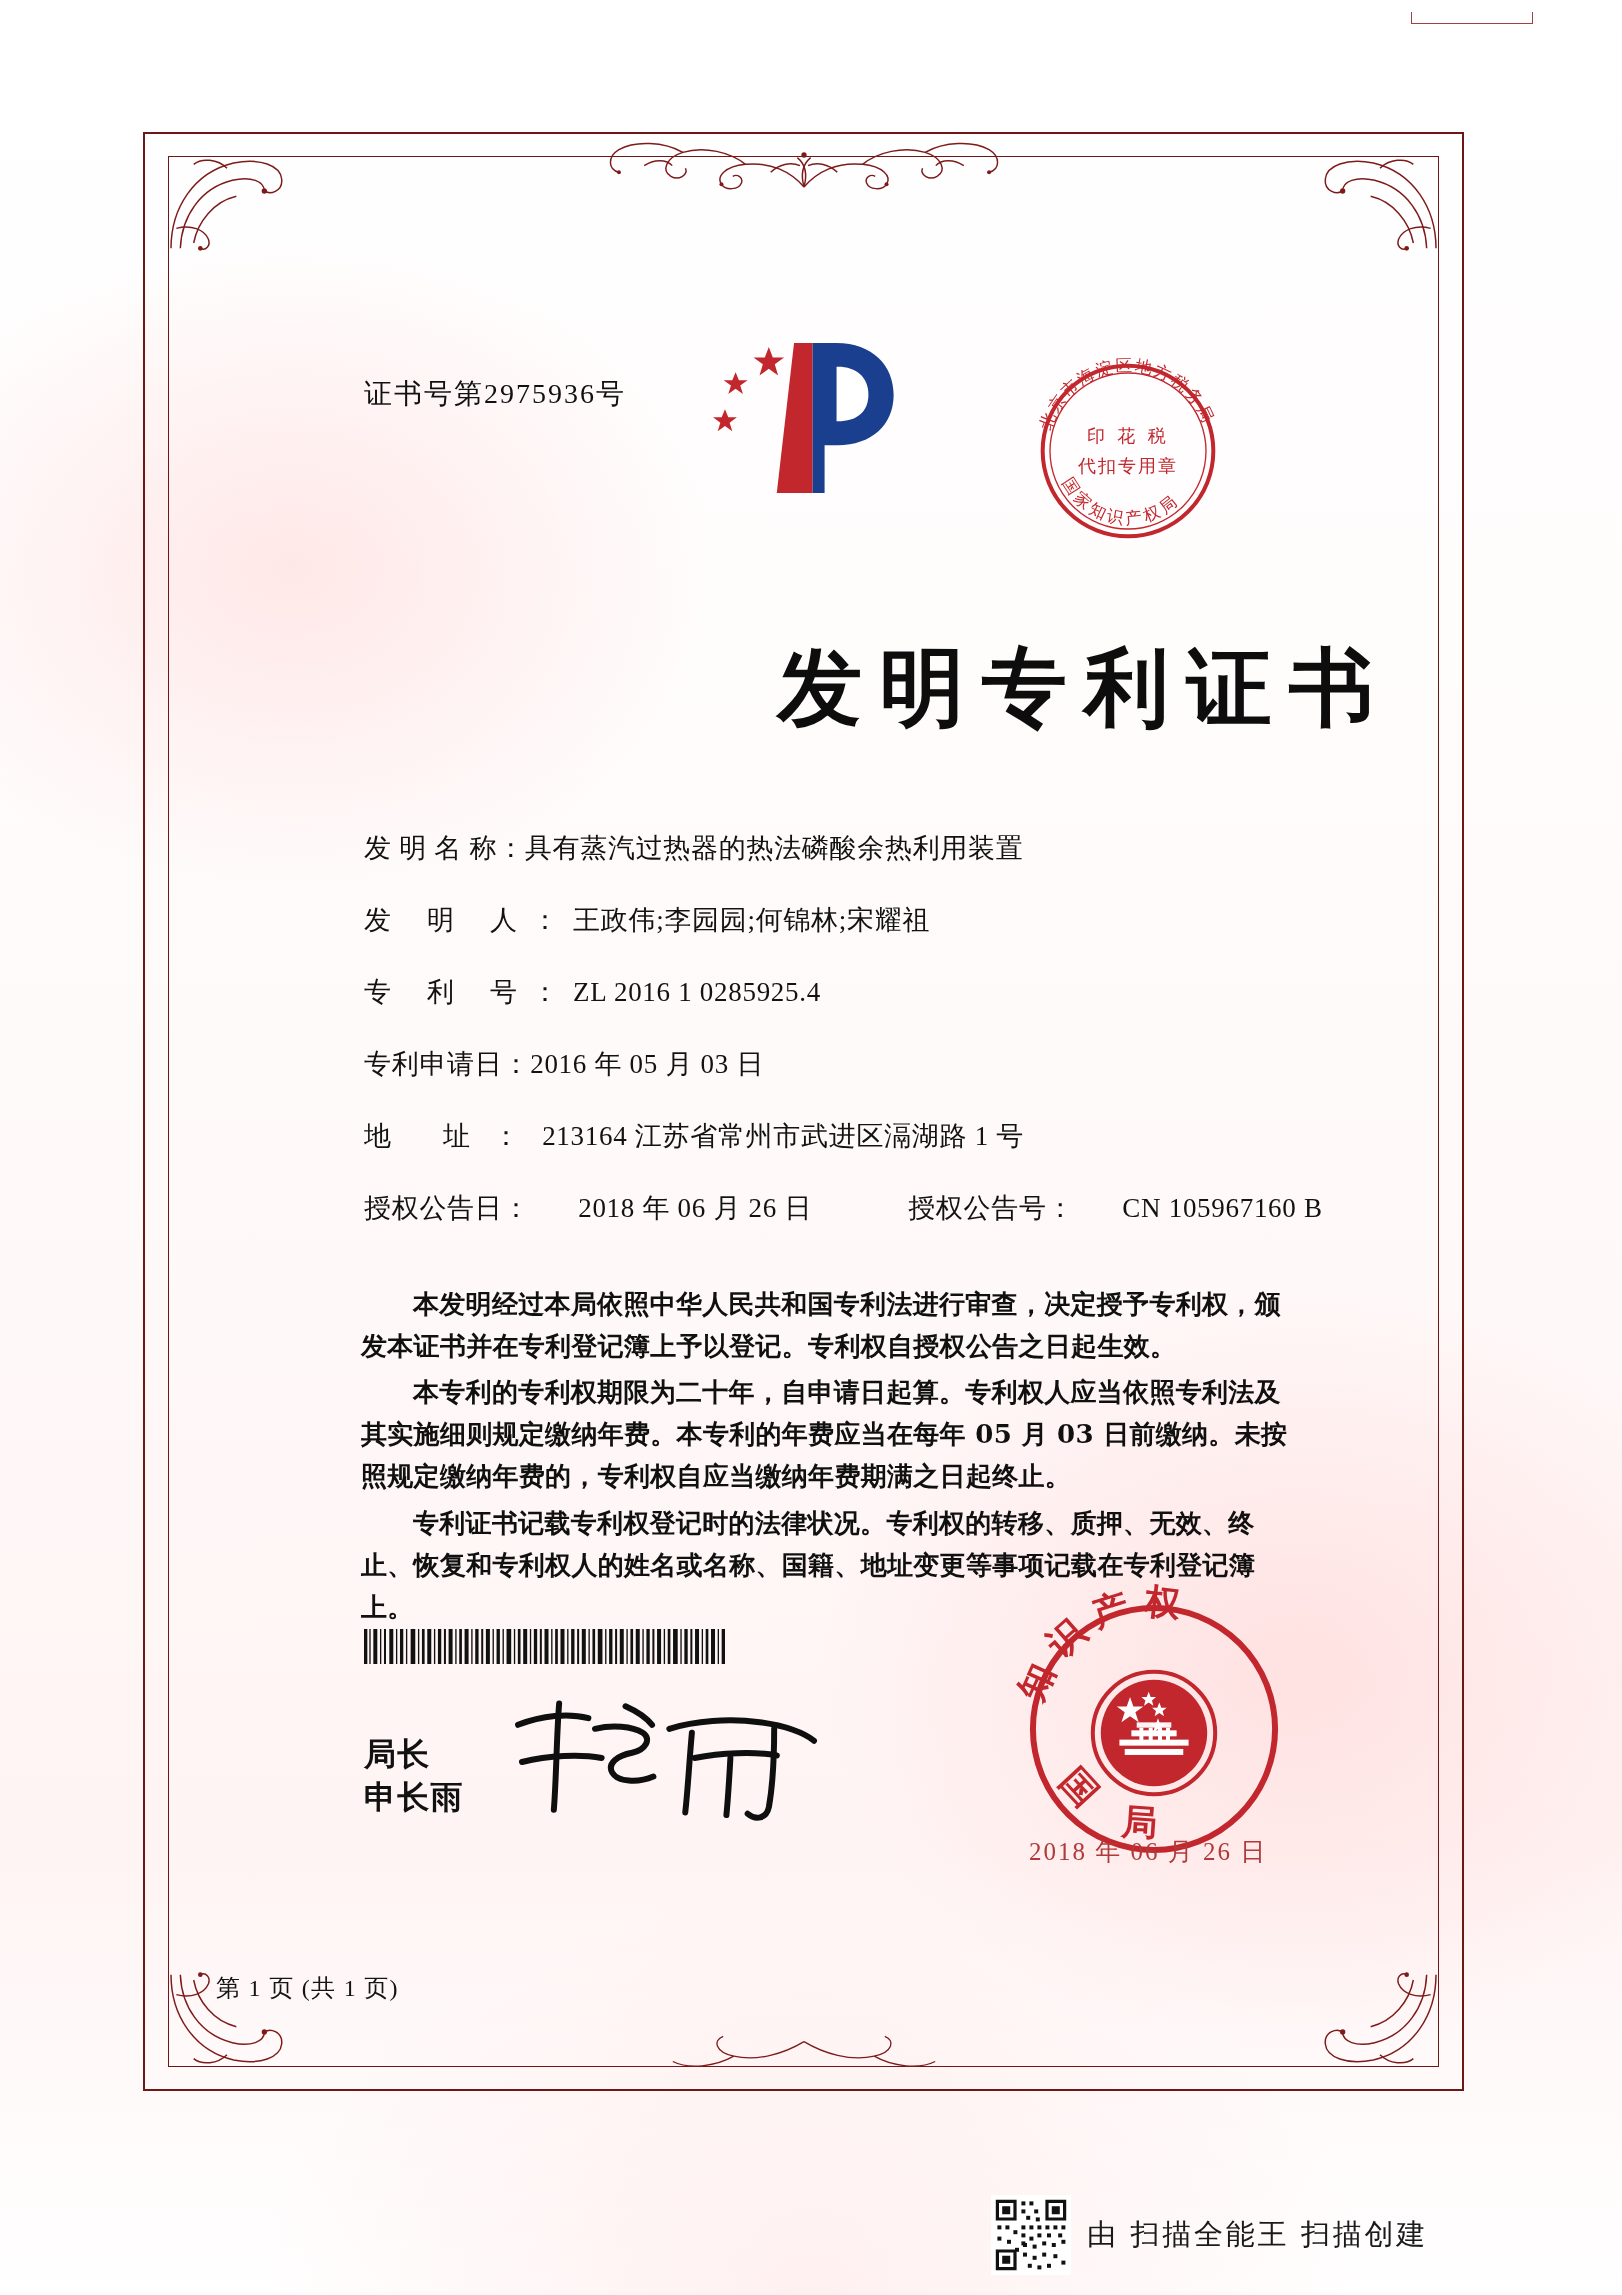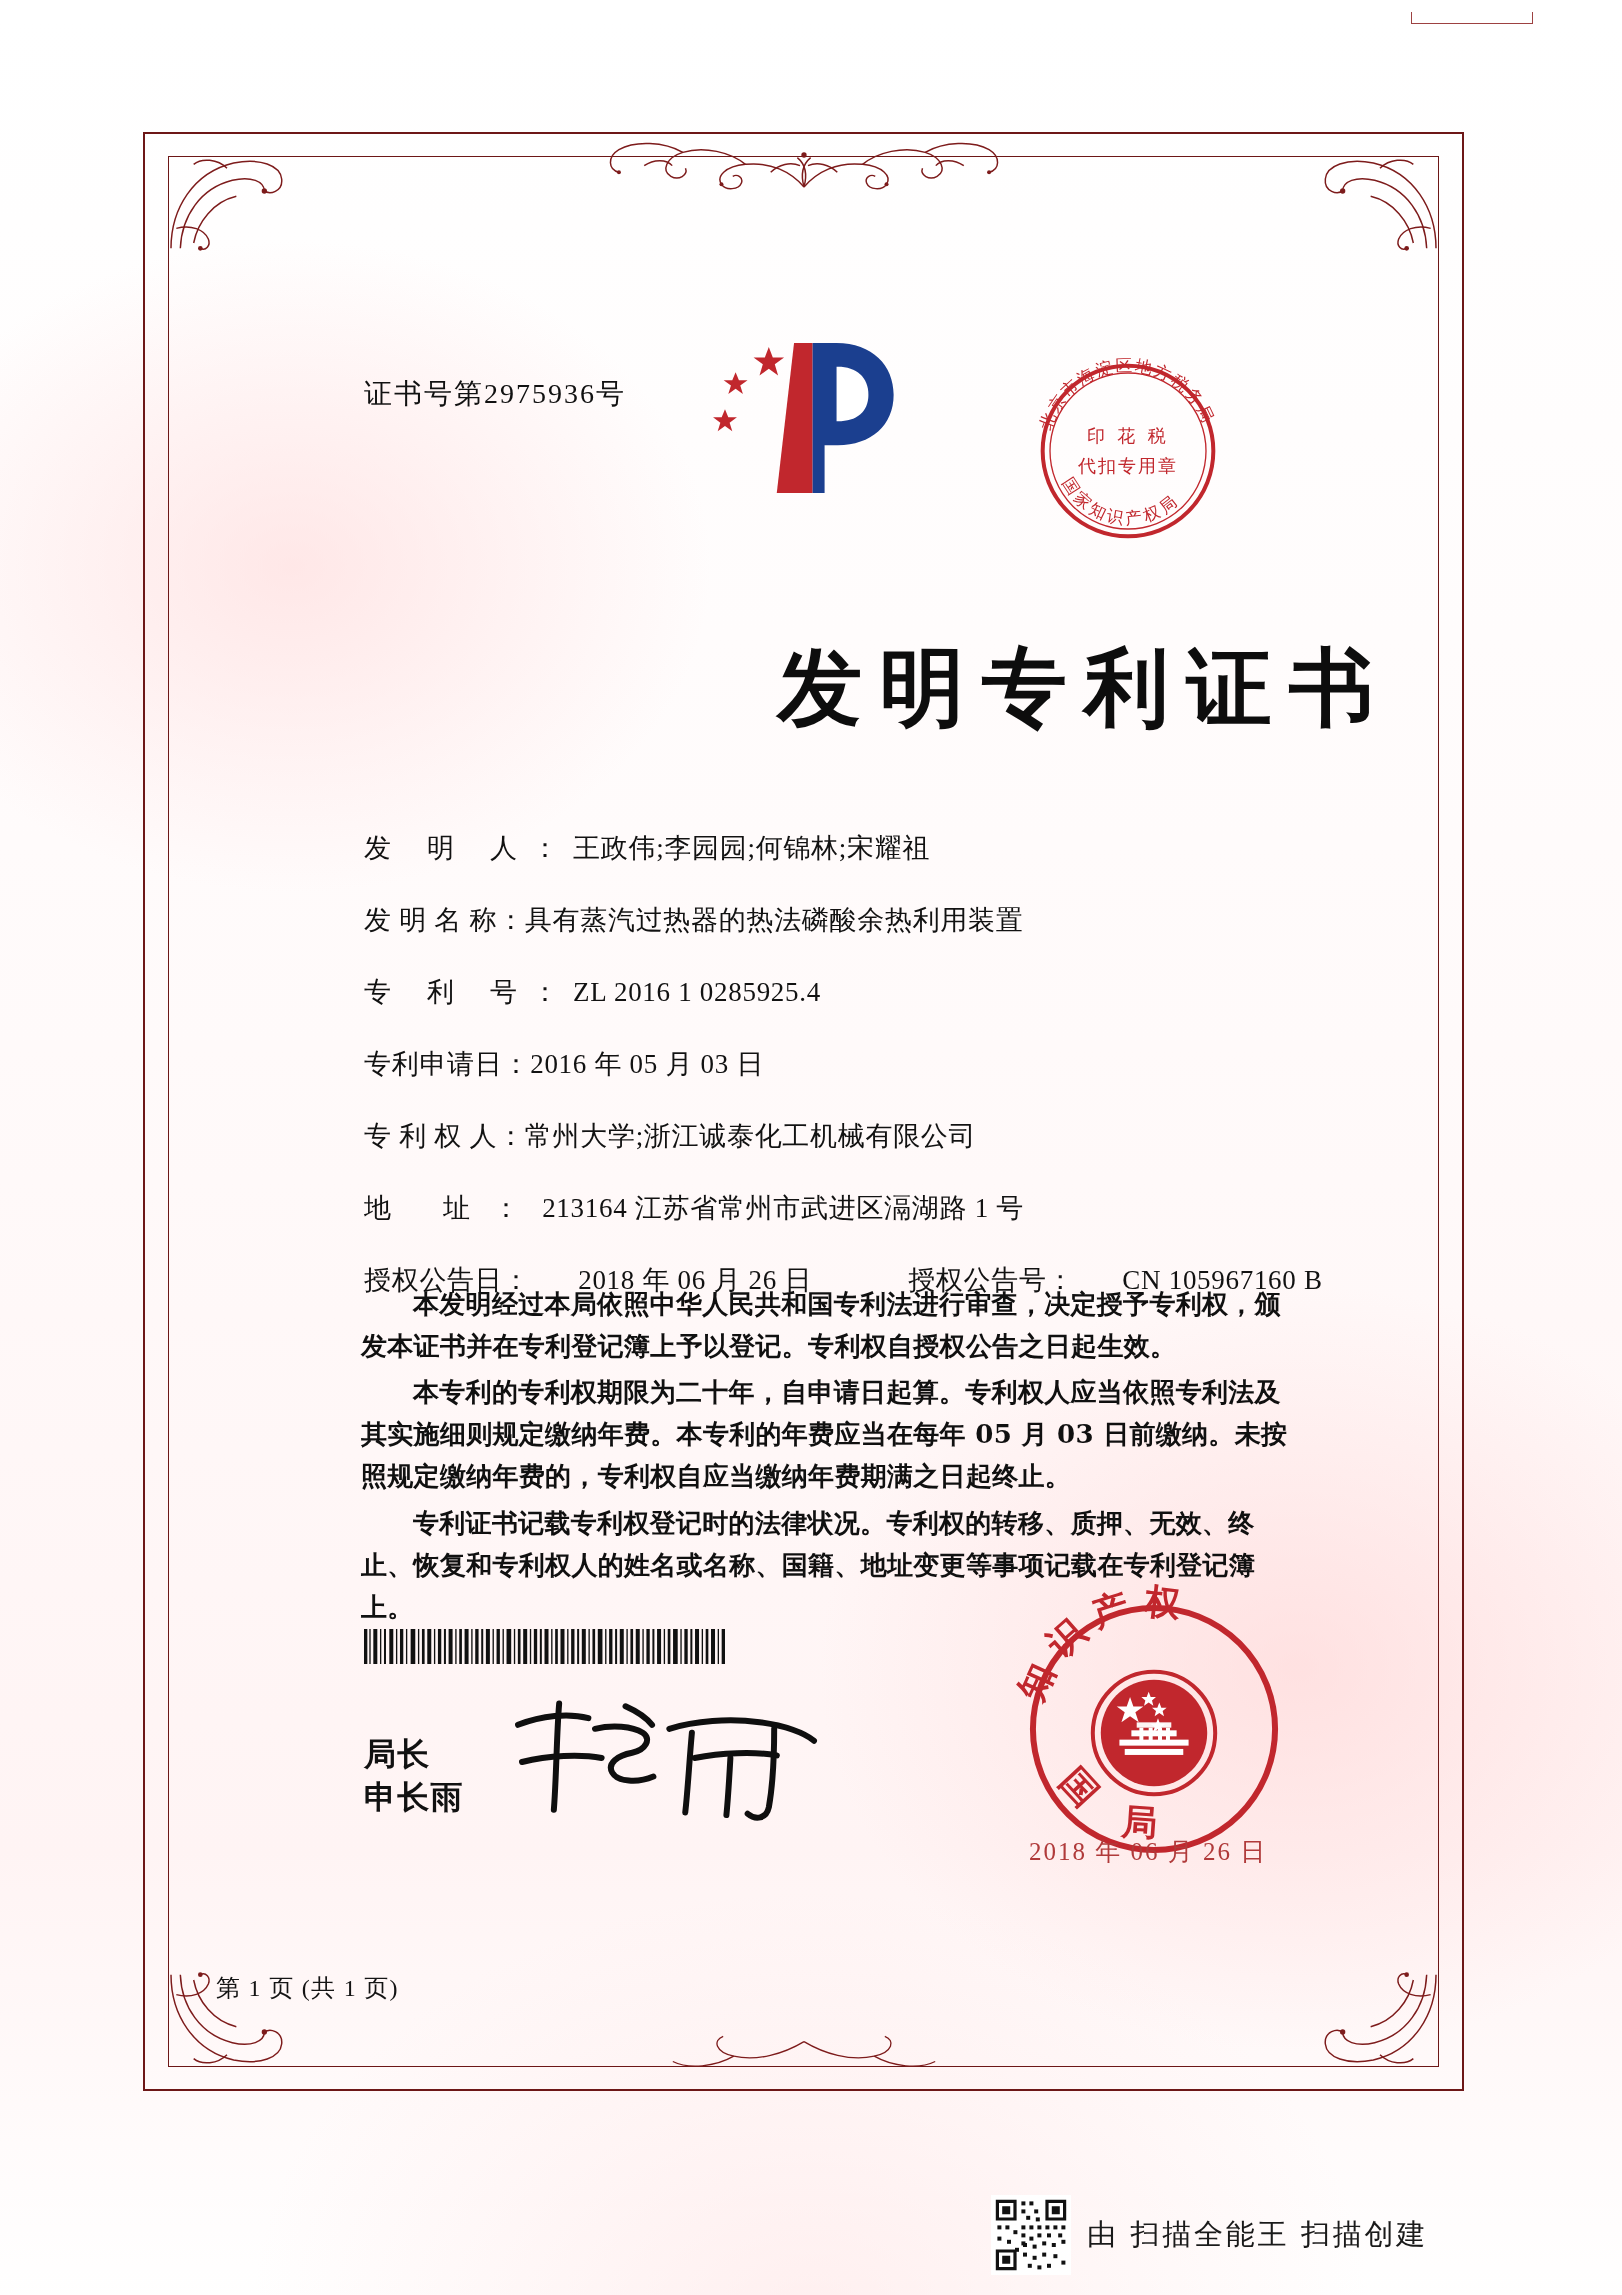--- a/index.html
+++ b/index.html
@@ -415,43 +415,39 @@
           <text x="165" y="152" text-anchor="middle" font-family="'DejaVu Serif', serif" font-size="27" fill="#c1272d" letter-spacing="5">印 花 税</text>
           <text x="165" y="196" text-anchor="middle" font-family="'DejaVu Serif', serif" font-size="27" fill="#c1272d" letter-spacing="3">代扣专用章</text>
         </svg>
       </div>
 
       <div id="title">发明专利证书</div>
 
       <div id="fields">
 
         <div class="field-row">
+          <span class="field-label">发 明 名 称：</span>
+          <span class="field-value">具有蒸汽过热器的热法磷酸余热利用装置</span>
+        </div>
+
+        <div class="field-row">
           <span class="field-label spread-4">发 明 人：</span>
           <span class="field-value">王政伟;李园园;何锦林;宋耀祖</span>
-        </div>
-
-        <div class="field-row">
-          <span class="field-label">发 明 名 称：</span>
-          <span class="field-value">具有蒸汽过热器的热法磷酸余热利用装置</span>
         </div>
 
         <div class="field-row">
           <span class="field-label spread-4">专 利 号：</span>
           <span class="field-value">ZL 2016 1 0285925.4</span>
         </div>
 
         <div class="field-row">
           <span class="field-label">专利申请日：</span>
           <span class="field-value">2016 年 05 月 03 日</span>
         </div>
 
-        <div class="field-row">
-          <span class="field-label">专 利 权 人：</span>
-          <span class="field-value">常州大学;浙江诚泰化工机械有限公司</span>
-        </div>
 
         <div class="field-row">
           <span class="field-label spread-3">地 址：</span>
           <span class="field-value">213164 江苏省常州市武进区滆湖路 1 号</span>
         </div>
 
         <div class="field-row pair">
           <span class="field-label">授权公告日：</span>
           <span class="field-value">2018 年 06 月 26 日</span>
           <span class="pair-gap"></span>

